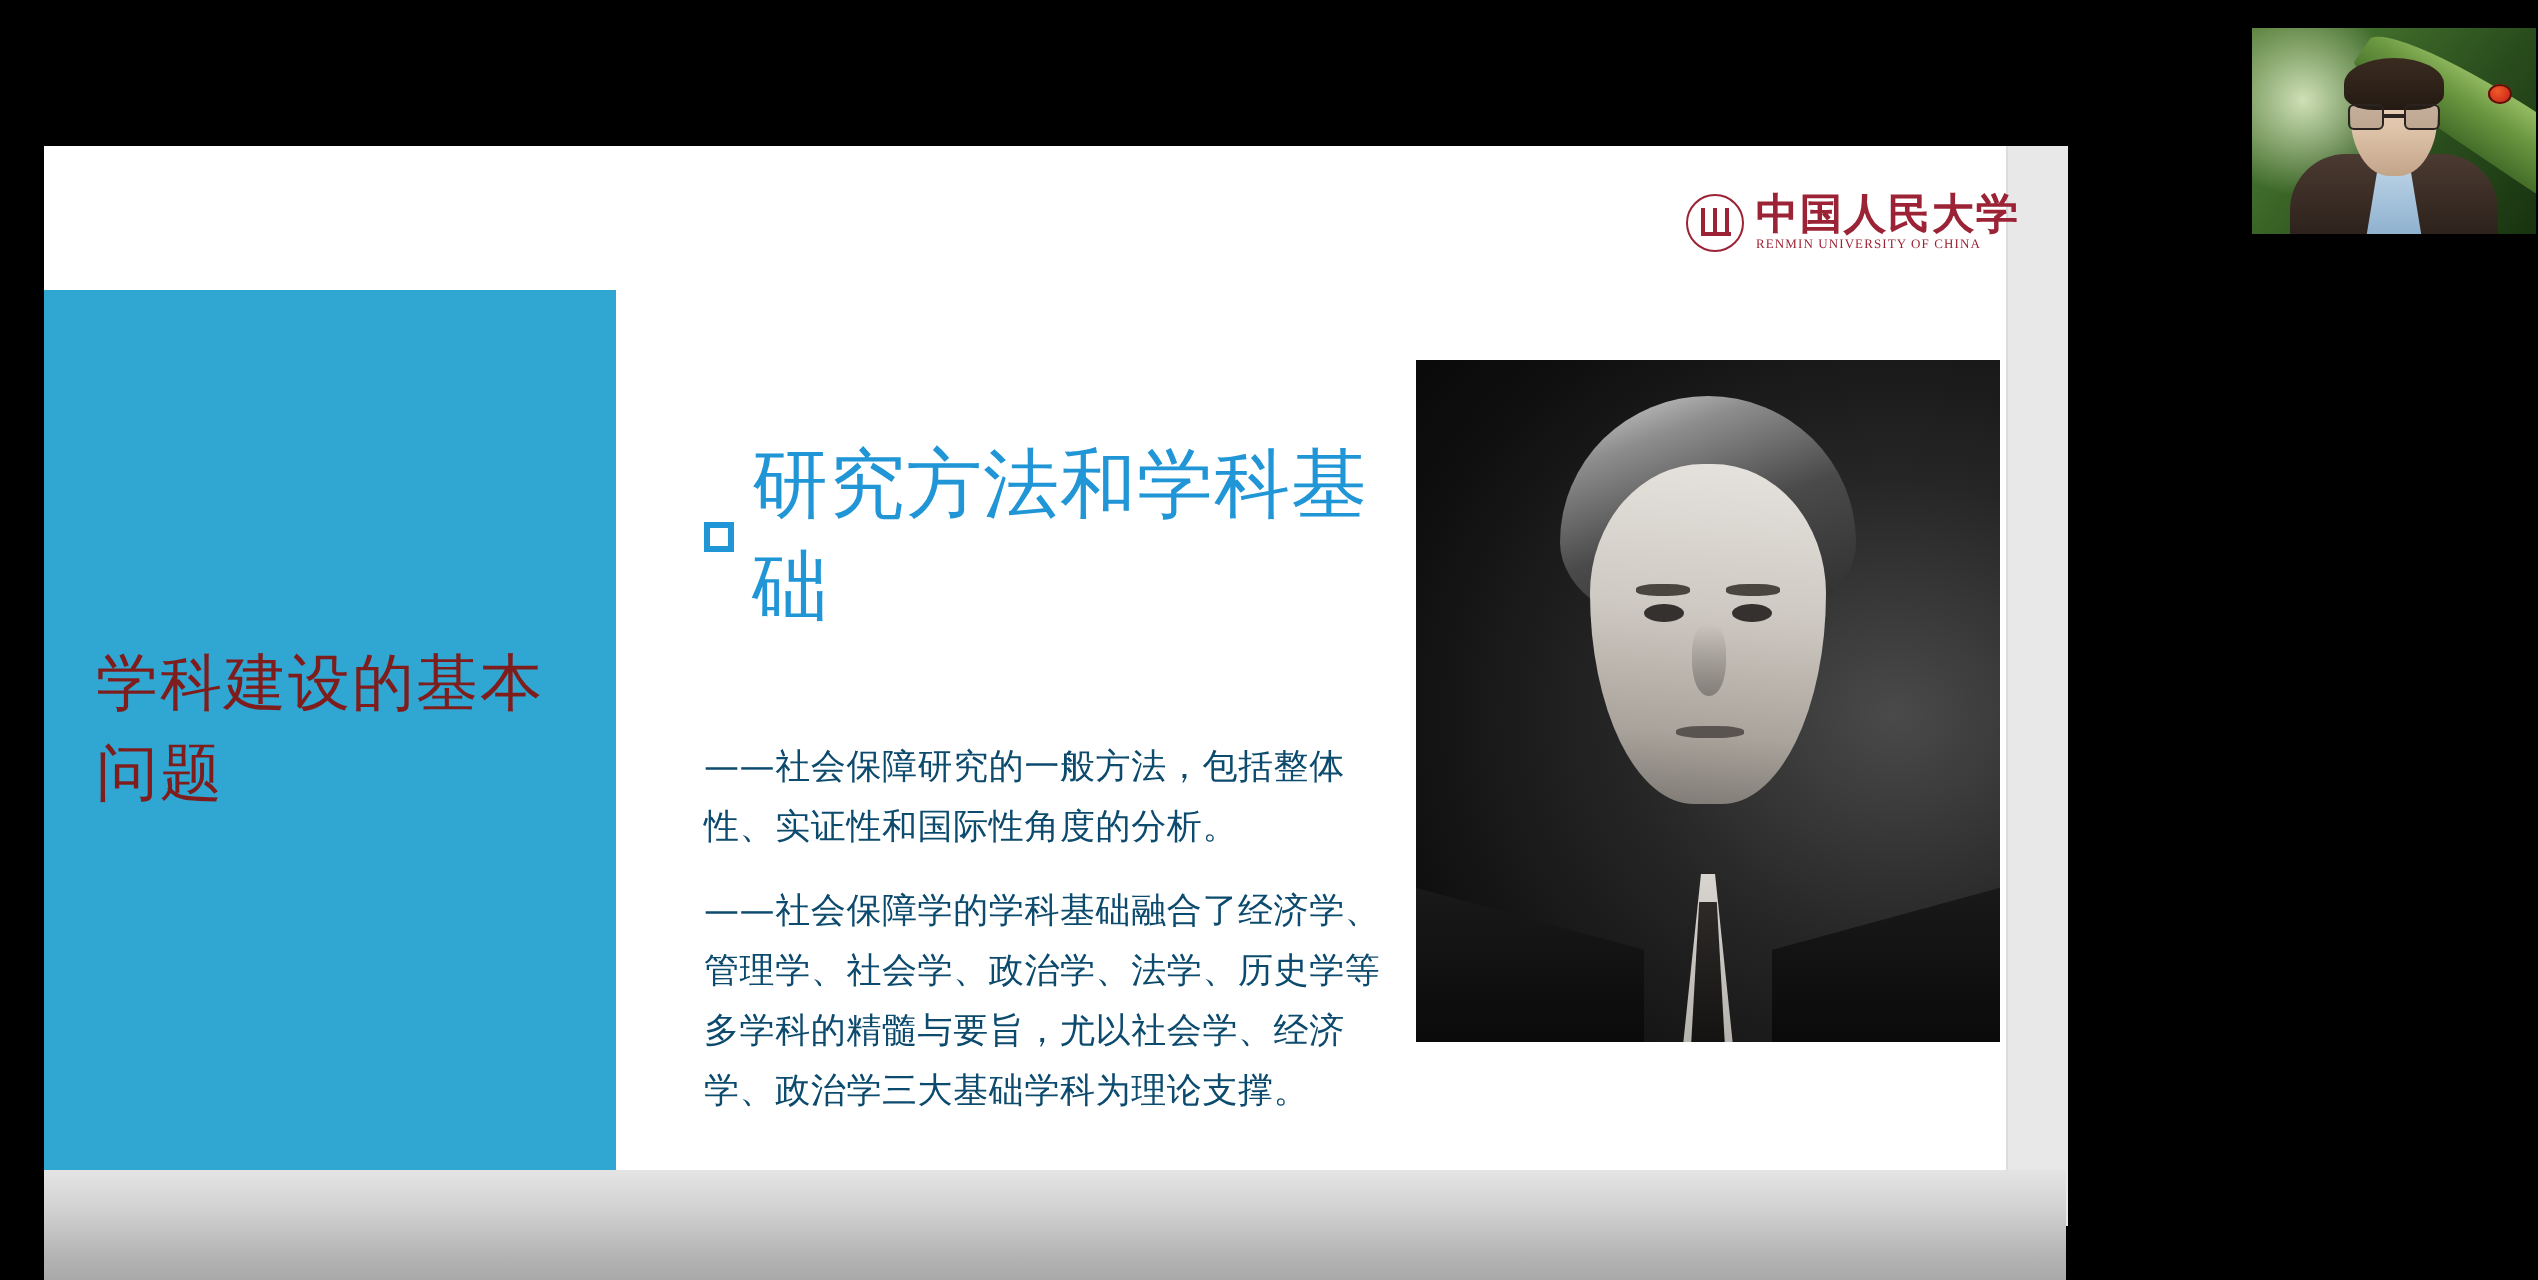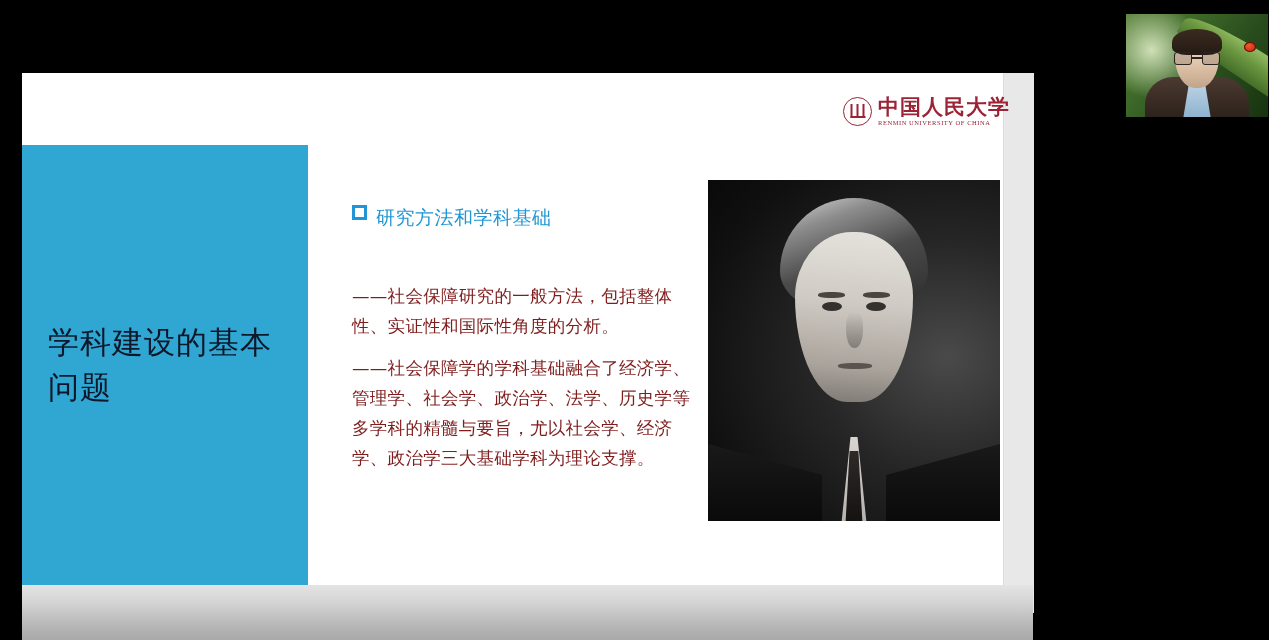--- a/index.html
+++ b/index.html
@@ -117,52 +117,53 @@
     position: absolute;
     left: 0px;
     top: 72px;
     width: 286px;
     height: 440px;
     background: #2fa7d2;
     display: flex;
     align-items: center;
   }
   #title-text {
-    color: #0f172a;
+    color: #7f1d1d;
     font-size: 31px;
     line-height: 1.45;
     padding: 0 26px;
     letter-spacing: 1px;
     font-family: "DejaVu Sans", "Liberation Sans", sans-serif;
   }
 
   #body-col {
     position: absolute;
     left: 330px;
     top: 132px;
     width: 348px;
   }
   #heading {
     display: flex;
-    align-items: flex-start;
+    align-items: center;
     gap: 9px;
     color: #2196d6;
-    font-size: 19px;
+    font-size: 38px;
     letter-spacing: 0.5px;
     font-family: "DejaVu Sans", "Liberation Sans", sans-serif;
+    margin-top: 12px;
   }
   #heading .sq {
     display: inline-block;
     width: 15px; height: 15px;
     border: 3px solid #2196d6;
     box-sizing: border-box;
     flex: 0 0 auto;
   }
   .para {
-    color: #7f1d1d;
+    color: #0c4a6e;
     font-size: 17.5px;
     line-height: 1.72;
     letter-spacing: 0.3px;
     margin: 0;
     font-family: "DejaVu Sans", "Liberation Sans", sans-serif;
   }
   #para1 { margin-top: 50px; }
   #para2 { margin-top: 12px; }
 
   

